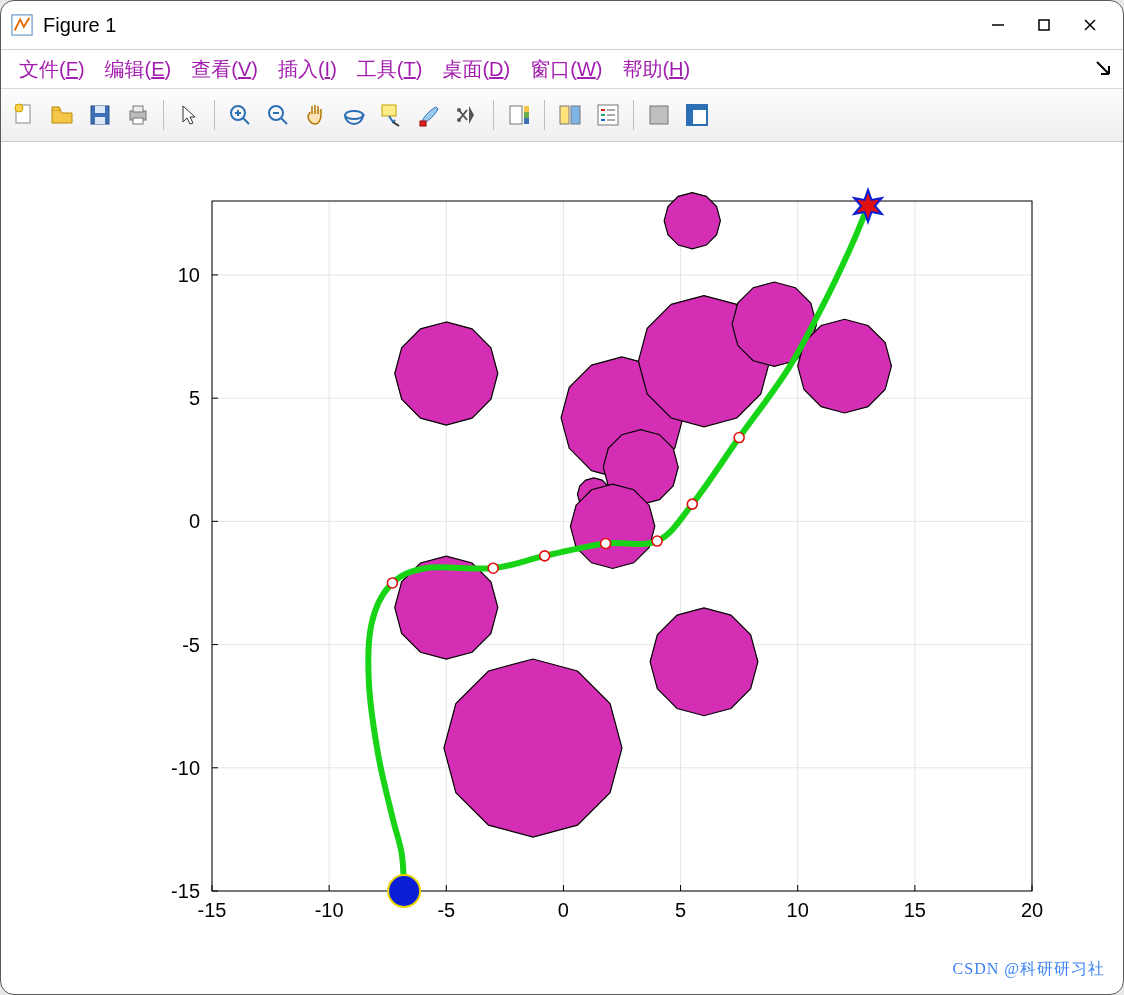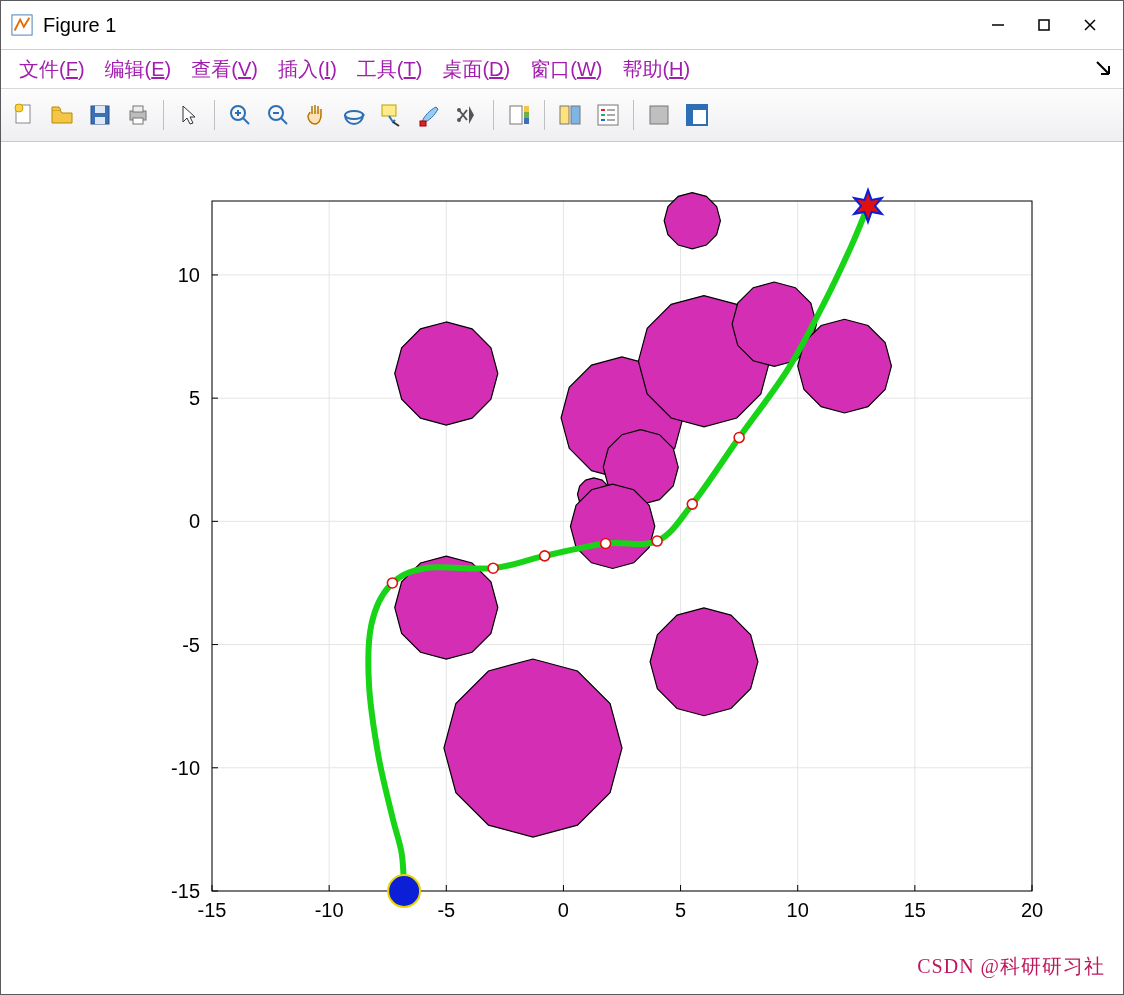--- a/index.html
+++ b/index.html
@@ -1,37 +1,37 @@
 <!DOCTYPE html>
 <html><head>
 <meta charset="utf-8">
 <style>
   html,body{margin:0;padding:0;background:#e8e8e8;font-family:"Microsoft YaHei","Segoe UI",Arial,sans-serif;}
-  .window{width:1124px;height:995px;background:#fff;border:1px solid #5a5a5a;border-radius:0;box-sizing:border-box;display:flex;flex-direction:column;overflow:hidden;position:relative;}
+  .window{width:1124px;height:995px;background:#fff;border:1px solid #5a5a5a;border-radius:14px;box-sizing:border-box;display:flex;flex-direction:column;overflow:hidden;position:relative;}
   
   .titlebar{height:48px;display:flex;align-items:center;padding:0 10px;border-bottom:1px solid #d0d0d0;}
   .app-icon{width:22px;height:22px;margin-right:10px;}
   .title-text{font-size:20px;color:#000;flex:0 0 auto;}
   .title-spacer{flex:1;}
   .win-btn{width:46px;height:32px;display:flex;align-items:center;justify-content:center;color:#000;}
   .win-btn svg{width:14px;height:14px;}
   
   .menubar{height:38px;display:flex;align-items:center;padding:0 8px;font-size:20px;color:#a21caf;gap:0;border-bottom:1px solid #d8d8d8;position:relative;}
   .menubar .menu-item{padding:4px 10px;}
   .menubar .mn{text-decoration:underline;}
   .dock-arrow{position:absolute;right:10px;top:10px;}
   
   .toolbar{height:44px;display:flex;align-items:center;padding:4px 6px;background:linear-gradient(#fdfdfd,#efeff2);border-bottom:1px solid #c9c9c9;gap:4px;}
   .tool-btn{width:34px;height:34px;display:flex;align-items:center;justify-content:center;border-radius:2px;}
   .tool-sep{width:1px;height:30px;background:#c0c0c0;margin:0 4px;}
   .tool-btn svg{width:26px;height:26px;}
   .chart-area{flex:1;display:flex;align-items:center;justify-content:center;position:relative;}
   .ax-container{position:relative;}
   text{font-family:Arial,sans-serif;}
-  .watermark{position:absolute;right:18px;bottom:14px;color:#be185d;font-size:20px;letter-spacing:1px;z-index:5;font-family:"SimSun","Microsoft YaHei";}
+  .watermark{position:absolute;right:18px;bottom:14px;color:#3b82f6;font-size:16px;letter-spacing:1px;z-index:5;font-family:"SimSun","Microsoft YaHei";}
 </style>
 </head>
 <body>
 
 <div class="window">
 
   <div class="titlebar">
     <span class="app-icon">
       <svg viewBox="0 0 24 24">
           <rect x="1" y="1" width="22" height="22" fill="#fff" stroke="#3a79b5"></rect>

